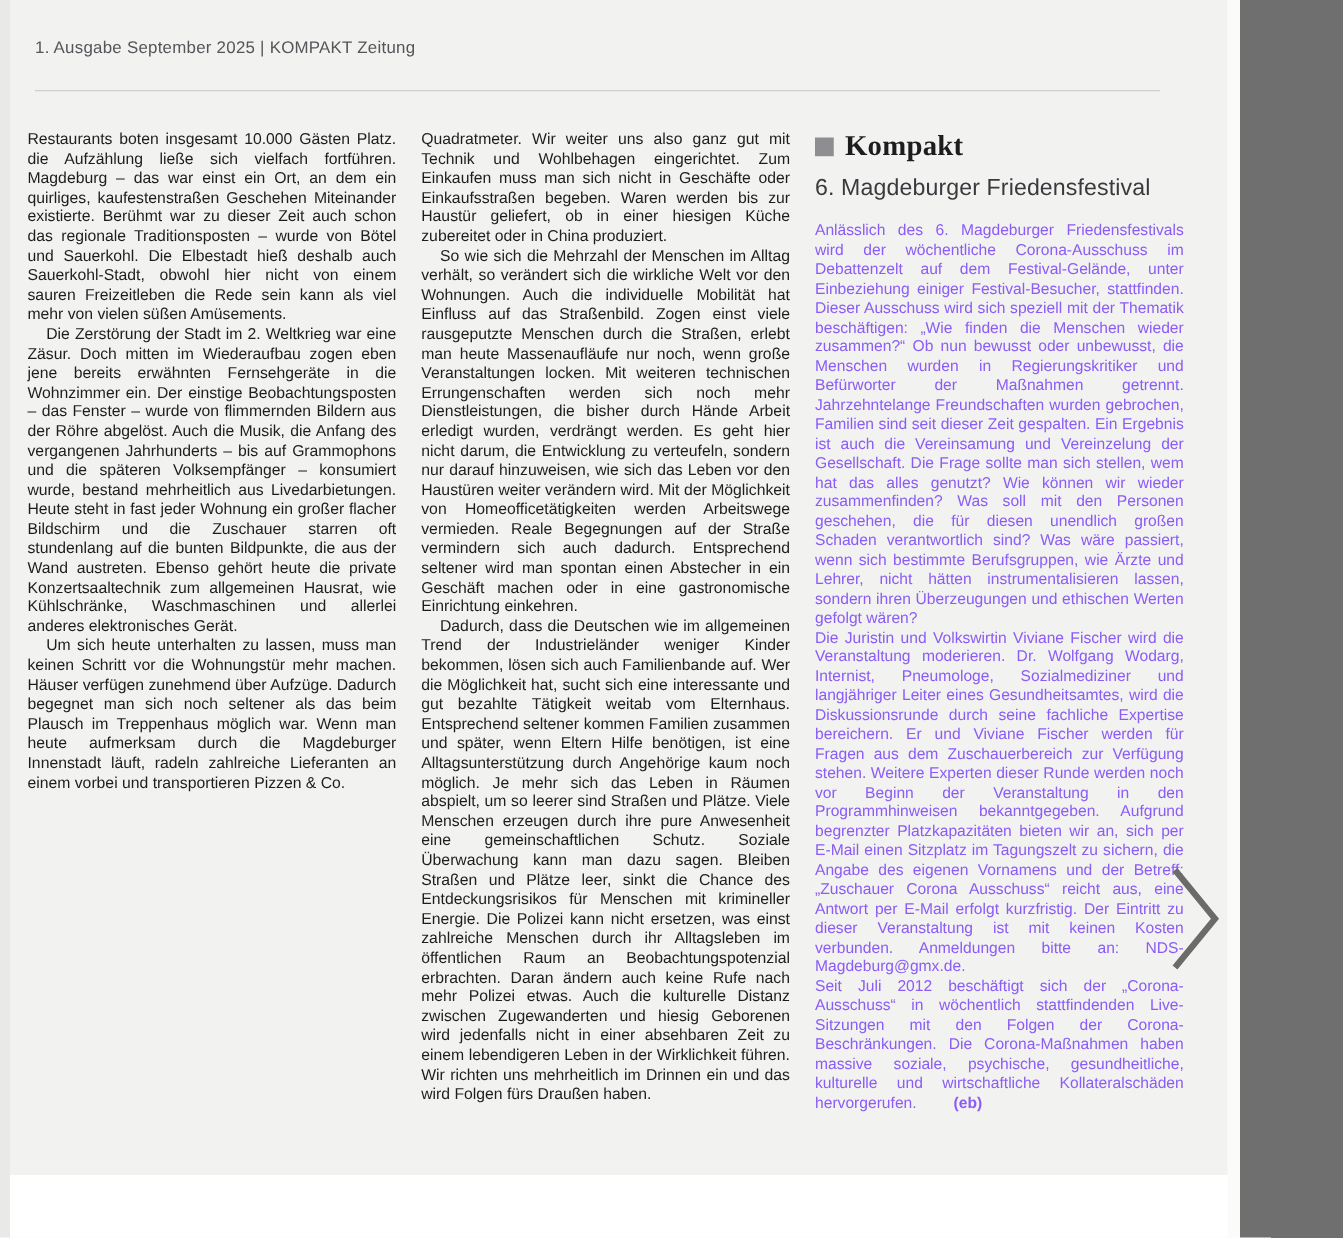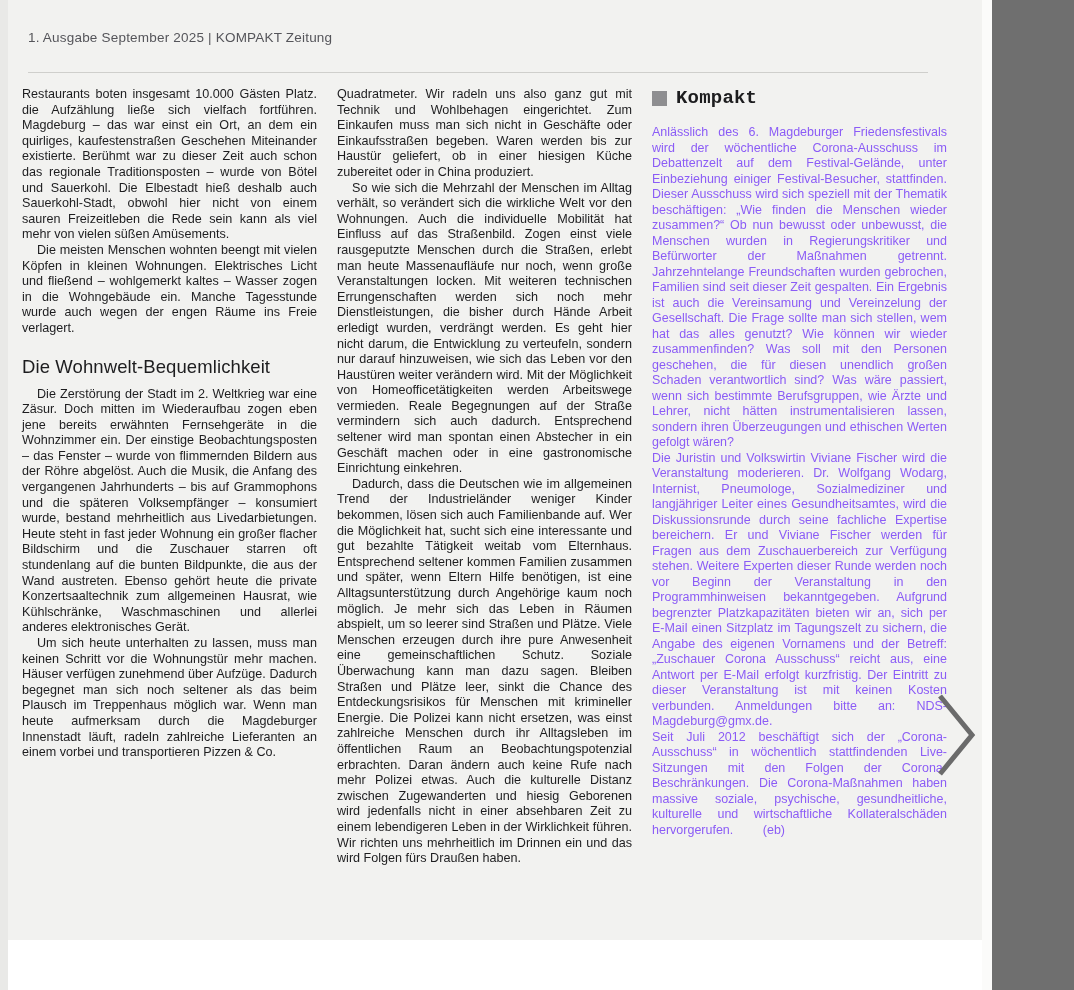--- a/index.html
+++ b/index.html
@@ -67,21 +67,21 @@
     position: absolute;
     left: 28px; top: 72px;
     width: 900px; height: 1px;
     background: #cfcfcc;
   }
 
   
   .columns {
     position: absolute;
     left: 22px;
-    top: 87px;
+    top: 104px;
     width: 940px;
     display: flex;
     gap: 20px;
   }
   .col {
     width: 295px;
   }
   .col p {
     margin: 0;
     font-family: "Liberation Sans", sans-serif;
@@ -112,44 +112,44 @@
     align-items: center;
     gap: 9px;
     margin-bottom: 8px;
   }
   .kompakt-square {
     width: 15px; height: 15px;
     background: #8e8e90;
     display: inline-block;
   }
   .kompakt-label {
-    font-size: 19px;
+    font-size: 23px;
     font-weight: 700;
     color: #1d1d1f;
     letter-spacing: 0.2px;
-    font-family: Liberation Mono, monospace;
+    font-family: Liberation Serif, serif;
   }
   .kompakt-title {
     font-family: "Liberation Sans", sans-serif;
     font-size: 18.5px;
     line-height: 23px;
     font-weight: 400;
     color: #3a3a3e;
     margin: 6px 0 16px 0;
     letter-spacing: 0.1px;
   }
   .kompakt-title span { display: block; }
   .col.kompakt p {
     font-size: 12.5px;
     line-height: 15.5px;
     color: #8b5cf6;
     text-align: justify;
   }
   .col.kompakt p + p { margin-top: 0; }
-  .sig { font-weight: 400; padding-left: 26px; }
+  .sig { font-weight: 700; padding-left: 26px; }
 
   
   .chevron {
     position: absolute;
     right: 96px;
     top: 690px;
     width: 44px;
     height: 90px;
   }
   .chevron svg { display: block; }
@@ -165,38 +165,37 @@
 
   <div class="header">
     <div class="header-left">1. Ausgabe September 2025 | KOMPAKT Zeitung</div>
   </div>
   <div class="header-rule"></div>
 
   <div class="columns">
 
     <div class="col">
       <p>Restaurants boten insgesamt 10.000 Gästen Platz. die Aufzählung ließe sich vielfach fortführen. Magdeburg – das war einst ein Ort, an dem ein quirliges, kaufestenstraßen Geschehen Miteinander existierte. Berühmt war zu dieser Zeit auch schon das regionale Traditionsposten – wurde von Bötel und Sauerkohl. Die Elbestadt hieß deshalb auch Sauerkohl-Stadt, obwohl hier nicht von einem sauren Freizeitleben die Rede sein kann als viel mehr von vielen süßen Amüsements.</p>
-      <p class="indent">Die meisten Menschen wohnten beengt mit vielen Köpfen in kleinen Wohnungen. Elektrisches Licht und fließend – wohlgemerkt kaltes – Wasser zogen in die Wohngebäude ein. Manche Tagesstunde wurde auch wegen der engen Räume ins Freie verlagert.</p>
-      <h2>Die Wohnwelt-Bequemlichkeit</h2>
       <p class="indent">Die Zerstörung der Stadt im 2. Weltkrieg war eine Zäsur. Doch mitten im Wiederaufbau zogen eben jene bereits erwähnten Fernsehgeräte in die Wohnzimmer ein. Der einstige Beobachtungsposten – das Fenster – wurde von flimmernden Bildern aus der Röhre abgelöst. Auch die Musik, die Anfang des vergangenen Jahrhunderts – bis auf Grammophons und die späteren Volksempfänger – konsumiert wurde, bestand mehrheitlich aus Livedarbietungen. Heute steht in fast jeder Wohnung ein großer flacher Bildschirm und die Zuschauer starren oft stundenlang auf die bunten Bildpunkte, die aus der Wand austreten. Ebenso gehört heute die private Konzertsaaltechnik zum allgemeinen Hausrat, wie Kühlschränke, Waschmaschinen und allerlei anderes elektronisches Gerät.</p>
       <p class="indent">Um sich heute unterhalten zu lassen, muss man keinen Schritt vor die Wohnungstür mehr machen. Häuser verfügen zunehmend über Aufzüge. Dadurch begegnet man sich noch seltener als das beim Plausch im Treppenhaus möglich war. Wenn man heute aufmerksam durch die Magdeburger Innenstadt läuft, radeln zahlreiche Lieferanten an einem vorbei und transportieren Pizzen &amp; Co.</p>
     </div>
 
     <div class="col">
-      <p>Quadratmeter. Wir radeln uns also ganz gut mit Technik und Wohlbehagen eingerichtet. Zum Einkaufen muss man sich nicht in Geschäfte oder Einkaufsstraßen begeben. Waren werden bis zur Haustür geliefert, ob in einer hiesigen Küche zubereitet oder in China produziert.</p>
+      <p>Quadratmeter. Wir weiter uns also ganz gut mit Technik und Wohlbehagen eingerichtet. Zum Einkaufen muss man sich nicht in Geschäfte oder Einkaufsstraßen begeben. Waren werden bis zur Haustür geliefert, ob in einer hiesigen Küche zubereitet oder in China produziert.</p>
       <p class="indent">So wie sich die Mehrzahl der Menschen im Alltag verhält, so verändert sich die wirkliche Welt vor den Wohnungen. Auch die individuelle Mobilität hat Einfluss auf das Straßenbild. Zogen einst viele rausgeputzte Menschen durch die Straßen, erlebt man heute Massenaufläufe nur noch, wenn große Veranstaltungen locken. Mit weiteren technischen Errungenschaften werden sich noch mehr Dienstleistungen, die bisher durch Hände Arbeit erledigt wurden, verdrängt werden. Es geht hier nicht darum, die Entwicklung zu verteufeln, sondern nur darauf hinzuweisen, wie sich das Leben vor den Haustüren weiter verändern wird. Mit der Möglichkeit von Homeofficetätigkeiten werden Arbeitswege vermieden. Reale Begegnungen auf der Straße vermindern sich auch dadurch. Entsprechend seltener wird man spontan einen Abstecher in ein Geschäft machen oder in eine gastronomische Einrichtung einkehren.</p>
       <p class="indent">Dadurch, dass die Deutschen wie im allgemeinen Trend der Industrieländer weniger Kinder bekommen, lösen sich auch Familienbande auf. Wer die Möglichkeit hat, sucht sich eine interessante und gut bezahlte Tätigkeit weitab vom Elternhaus. Entsprechend seltener kommen Familien zusammen und später, wenn Eltern Hilfe benötigen, ist eine Alltagsunterstützung durch Angehörige kaum noch möglich. Je mehr sich das Leben in Räumen abspielt, um so leerer sind Straßen und Plätze. Viele Menschen erzeugen durch ihre pure Anwesenheit eine gemeinschaftlichen Schutz. Soziale Überwachung kann man dazu sagen. Bleiben Straßen und Plätze leer, sinkt die Chance des Entdeckungsrisikos für Menschen mit krimineller Energie. Die Polizei kann nicht ersetzen, was einst zahlreiche Menschen durch ihr Alltagsleben im öffentlichen Raum an Beobachtungspotenzial erbrachten. Daran ändern auch keine Rufe nach mehr Polizei etwas. Auch die kulturelle Distanz zwischen Zugewanderten und hiesig Geborenen wird jedenfalls nicht in einer absehbaren Zeit zu einem lebendigeren Leben in der Wirklichkeit führen. Wir richten uns mehrheitlich im Drinnen ein und das wird Folgen fürs Draußen haben.</p>
     </div>
 
     <div class="col kompakt">
       <div class="kompakt-head">
         <span class="kompakt-square"></span>
         <span class="kompakt-label">Kompakt</span>
       </div>
       <div class="kompakt-title">
+        <span>6. Magdeburger Friedensfestival</span>
       </div>
       <p>Anlässlich des 6. Magdeburger Friedensfestivals wird der wöchentliche Corona-Ausschuss im Debattenzelt auf dem Festival-Gelände, unter Einbeziehung einiger Festival-Besucher, stattfinden. Dieser Ausschuss wird sich speziell mit der Thematik beschäftigen: „Wie finden die Menschen wieder zusammen?“ Ob nun bewusst oder unbewusst, die Menschen wurden in Regierungskritiker und Befürworter der Maßnahmen getrennt. Jahrzehntelange Freundschaften wurden gebrochen, Familien sind seit dieser Zeit gespalten. Ein Ergebnis ist auch die Vereinsamung und Vereinzelung der Gesellschaft. Die Frage sollte man sich stellen, wem hat das alles genutzt? Wie können wir wieder zusammenfinden? Was soll mit den Personen geschehen, die für diesen unendlich großen Schaden verantwortlich sind? Was wäre passiert, wenn sich bestimmte Berufsgruppen, wie Ärzte und Lehrer, nicht hätten instrumentalisieren lassen, sondern ihren Überzeugungen und ethischen Werten gefolgt wären?</p>
       <p>Die Juristin und Volkswirtin Viviane Fischer wird die Veranstaltung moderieren. Dr. Wolfgang Wodarg, Internist, Pneumologe, Sozialmediziner und langjähriger Leiter eines Gesundheitsamtes, wird die Diskussionsrunde durch seine fachliche Expertise bereichern. Er und Viviane Fischer werden für Fragen aus dem Zuschauerbereich zur Verfügung stehen. Weitere Experten dieser Runde werden noch vor Beginn der Veranstaltung in den Programmhinweisen bekanntgegeben. Aufgrund begrenzter Platzkapazitäten bieten wir an, sich per E-Mail einen Sitzplatz im Tagungszelt zu sichern, die Angabe des eigenen Vornamens und der Betreff: „Zuschauer Corona Ausschuss“ reicht aus, eine Antwort per E-Mail erfolgt kurzfristig. Der Eintritt zu dieser Veranstaltung ist mit keinen Kosten verbunden. Anmeldungen bitte an: NDS-Magdeburg@gmx.de.</p>
       <p><span>Seit Juli 2012 beschäftigt sich der „Corona-Ausschuss“ in wöchentlich stattfindenden Live-Sitzungen mit den Folgen der Corona-Beschränkungen. Die Corona-Maßnahmen haben massive soziale, psychische, gesundheitliche, kulturelle und wirtschaftliche Kollateralschäden hervorgerufen.</span> <span class="sig">(eb)</span></p>
     </div>
 
   </div>
 
   <div class="chevron">
     <svg width="44" height="90" viewBox="0 0 44 90">

